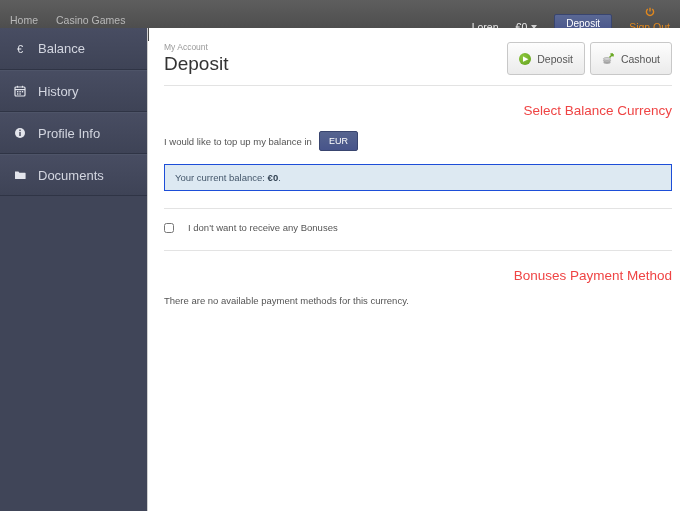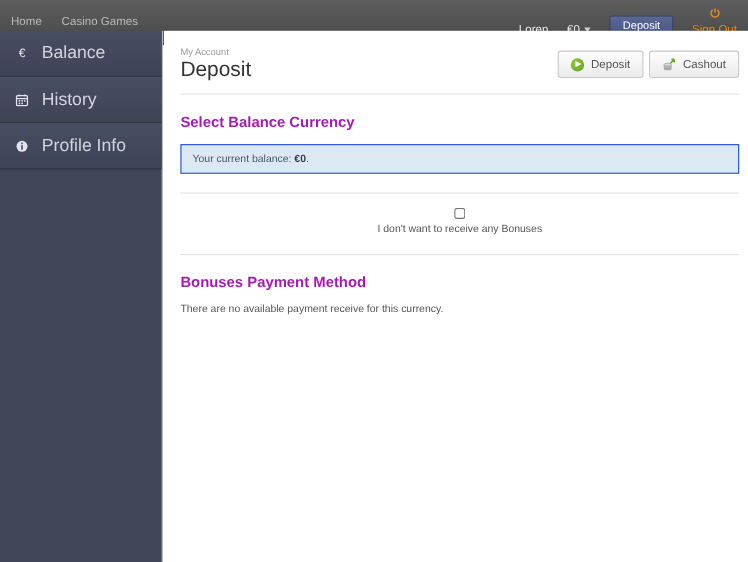--- a/index.html
+++ b/index.html
@@ -30,57 +30,57 @@
   .sidebar {
     position:absolute; top:28px; left:0; width:148px; height:483px;
     background:#404558; border-right:1px solid #cfcfcf;
   }
   .side-item {
     height:42px; display:flex; align-items:center; gap:11px; padding-left:13px;
     background:linear-gradient(#484d62,#3e4356);
     border-bottom:1px solid #2f3445; cursor:pointer;
   }
   .side-item + .side-item { border-top:1px solid #4e5468; }
-  .side-label { color:#d3d6e0; font-size:16px; }
+  .side-label { color:#d3d6e0; font-size:13px; }
   .side-icon { width:14px; display:flex; justify-content:center; align-items:center; color:#e3e5ec; font-size:11px; }
   .side-icon svg { display:block; }
 
   
   .main { position:absolute; top:28px; left:149px; width:531px; height:483px; background:#fff; padding:0 8px 0 15px; }
 
-  .main-header { display:flex; justify-content:space-between; align-items:center; padding:14px 0 10px 0; border-bottom:1px solid #e3e3e3; }
+  .main-header { display:flex; justify-content:space-between; padding:14px 0 10px 0; border-bottom:1px solid #e3e3e3; }
   .breadcrumb { color:#9a9a9a; font-size:8.5px; margin-bottom:1px; }
   .page-title { color:#333; font-size:19px; font-weight:normal; }
   .header-actions { display:flex; gap:5px; }
   .btn {
     display:flex; align-items:center; gap:6px;
     background:linear-gradient(#fdfdfd,#ebebeb); border:1px solid #c8c8c8; border-radius:3px;
     padding:5px 11px; font-size:10.5px; color:#555; cursor:pointer;
     font-family:"Liberation Sans", sans-serif;
   }
   .deposit-ico { width:12px; height:12px; border-radius:50%; background:radial-gradient(circle at 35% 35%,#8fc93e,#5f9e1c); display:flex; align-items:center; justify-content:center; }
   .deposit-ico span { color:#fff; font-size:7px; line-height:1; transform:translatex(0.5px); }
 
-  .section-heading { color:#a21caf; font-size:13.5px; font-weight:bold; margin-top:17px; }
+  .section-heading { color:#ef4444; font-size:13.5px; font-weight:normal; margin-top:17px;text-align:right; }
 
   .currency-row { display:flex; align-items:center; margin-top:13px; font-size:9.5px; color:#555; }
   .eur-btn {
     margin-left:7px; background:linear-gradient(#56648f,#47548a); color:#fff; font-size:9px;
     border:1px solid #39456f; border-radius:2px; padding:4px 9px; cursor:pointer;
     font-family:"Liberation Sans", sans-serif;
   }
   .info-box {
     margin-top:13px; background:#dde9f2; border:1px solid #1d4ed8;
     padding:7px 10px; font-size:9.5px; color:#44576b;
   }
   .info-box b { color:#2f3f50; }
 
   .divider { border-bottom:1px solid #e3e3e3; margin-top:17px; }
 
-  .checkbox-row { display:flex; align-items:center; gap:4px; margin-top:13px;flex-direction:column; }
+  .checkbox-row { display:flex; align-items:center; gap:14px; margin-top:13px; }
   .checkbox-row input { width:10px; height:10px; cursor:pointer; }
   .checkbox-row label { font-size:9.5px; color:#555; cursor:pointer; }
 
   .empty-msg { margin-top:12px; font-size:9.5px; color:#555; }
 </style>
 </head>
 <body>
 
 <div class="topbar">
   <div class="topnav">
@@ -136,20 +136,28 @@
     <span class="side-icon">
       <svg width="12" height="12" viewBox="0 0 12 12">
           <circle cx="6" cy="6" r="5" fill="#e3e5ec"></circle>
           <rect x="5.3" y="5" width="1.4" height="4" fill="#404558"></rect>
           <rect x="5.3" y="2.6" width="1.4" height="1.5" fill="#404558"></rect>
         </svg>
     </span>
     <span class="side-label">Profile Info</span>
   </div>
 
+  <div class="side-item">
+    <span class="side-icon">
+      <svg width="12" height="12" viewBox="0 0 12 12">
+          <path d="M1 2.5 h3.4 l1 1.2 H11 a0.6 0.6 0 0 1 0.6 0.6 V9.4 a0.6 0.6 0 0 1 -0.6 0.6 H1.6 A0.6 0.6 0 0 1 1 9.4 Z" fill="#e3e5ec"></path>
+        </svg>
+    </span>
+    <span class="side-label">Documents</span>
+  </div>
 
 </div>
 
 <div class="main">
 
   <div class="main-header">
     <div>
       <div class="breadcrumb">My Account</div>
       <div class="page-title">Deposit</div>
     </div>
@@ -168,29 +176,33 @@
               <ellipse cx="5" cy="6.9" rx="3.6" ry="1.4" fill="#d6d6d6" stroke="#8a8a8a" stroke-width="0.5"></ellipse>
               <path d="M7.5 5.5 L11 2 M11 2 h-2.6 M11 2 v2.6" stroke="#6aa823" stroke-width="1.5" fill="none"></path>
             </svg>
         </span>
         <span>Cashout</span>
       </button>
     </div>
   </div>
 
   <h2 class="section-heading">Select Balance Currency</h2>
+  <div class="currency-row">
+    <span>I would like to top up my balance in</span>
+    <button class="eur-btn">EUR</button>
+  </div>
   <div class="info-box">
     <span>Your current balance: </span><b>€0</b><span>.</span>
   </div>
 
   <div class="divider"></div>
 
   <div class="checkbox-row">
     <input type="checkbox" id="bonus-optout" style="">
     <label for="bonus-optout">I don't want to receive any Bonuses</label>
   </div>
 
   <div class="divider"></div>
 
   <h2 class="section-heading">Bonuses Payment Method</h2>
-  <div class="empty-msg">There are no available payment receive for this currency.</div>
+  <div class="empty-msg">There are no available payment methods for this currency.</div>
 
 </div>
 
 </body></html>

